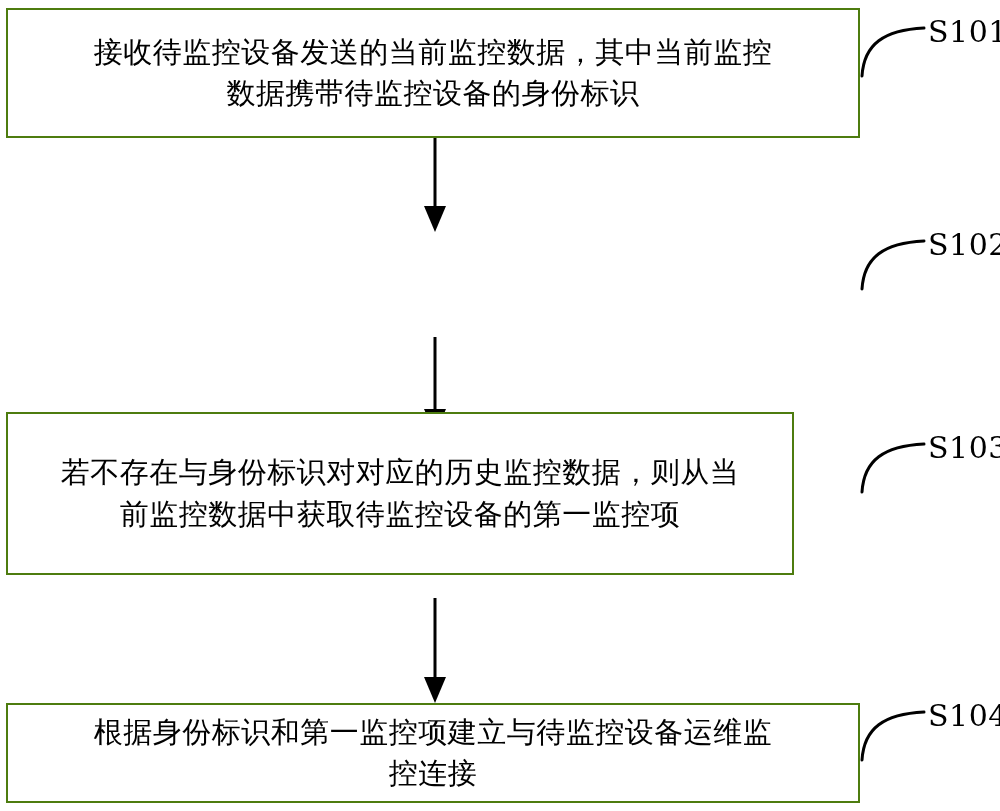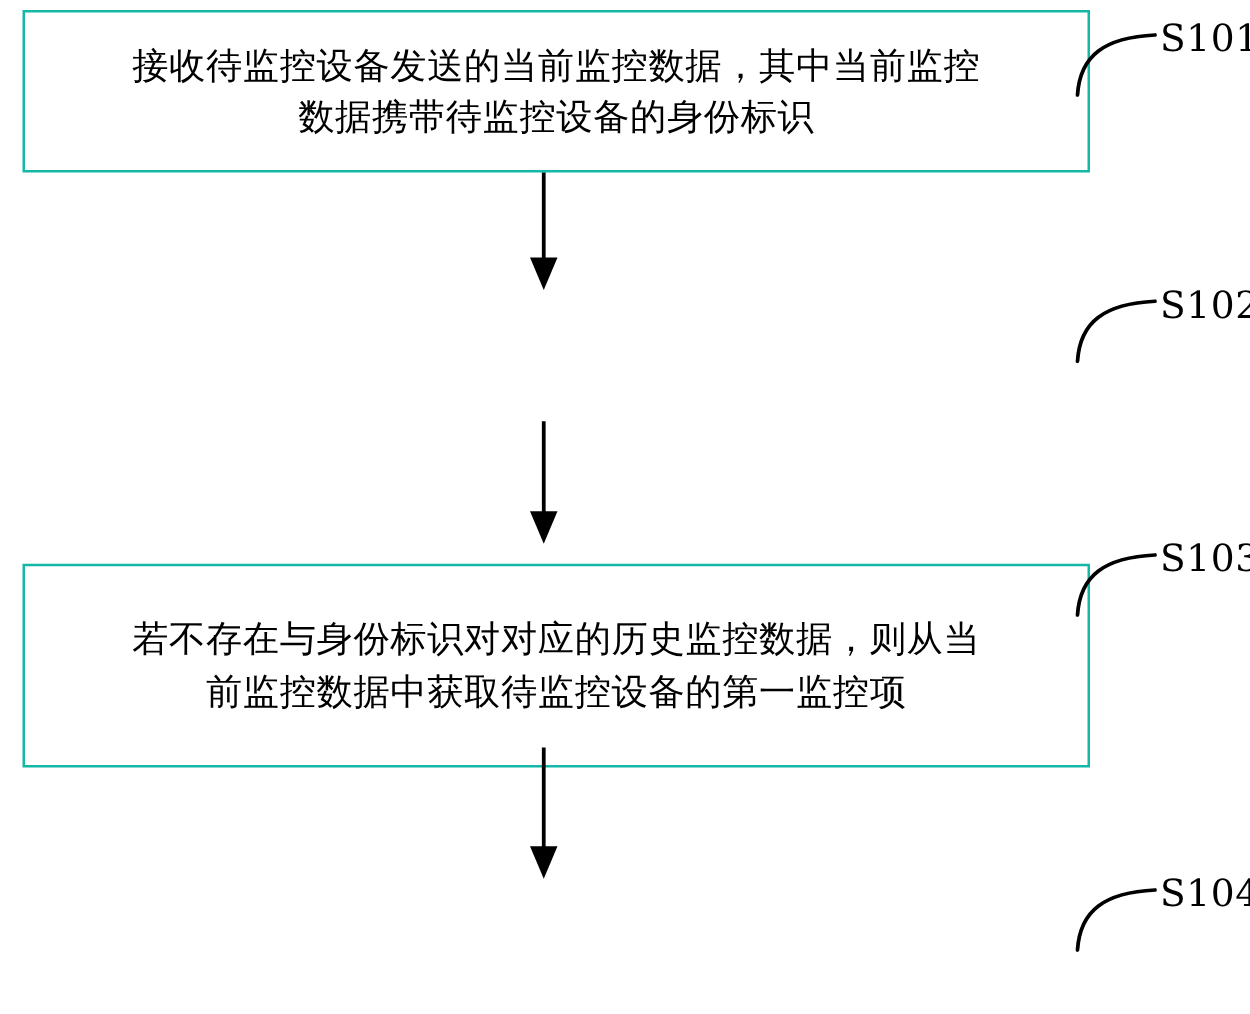--- a/index.html
+++ b/index.html
@@ -13,27 +13,26 @@
   #figure {
     position: relative;
     width: 1000px;
     height: 811px;
     background: #ffffff;
     overflow: hidden;
   }
   .flow-box {
     position: absolute;
     box-sizing: border-box;
-    border: 2px solid #14b8a6;
+    border: 2px solid #4d7c0f;
     background: #ffffff;
     display: flex;
     align-items: center;
     justify-content: center;
     text-align: center;
-    margin-left: 12px;
   }
   .box-text {
     font-family: "DejaVu Serif", "Liberation Serif", serif;
     font-size: 29px;
     line-height: 1.42;
     color: #000000;
     letter-spacing: 0.5px;
     padding: 0 26px;
     white-space: pre-line;
   }
@@ -92,30 +91,34 @@
     <div class="stem" style="height:70px;"></div>
     <div class="head" style="top:68px;"></div>
   </div>
 
 
   <div class="connector" style="left:435px; top:337px; height:98px;">
     <div class="stem" style="height:74px;"></div>
     <div class="head" style="top:72px;"></div>
   </div>
 
-  <div class="flow-box" style="left:6px; top:451px; width:854px; height:163px;">
+  <div class="flow-box" style="left:6px; top:412px; width:788px; height:163px;">
     <span class="box-text">若不存在与身份标识对对应的历史监控数据，则从当
 前监控数据中获取待监控设备的第一监控项</span>
   </div>
 
   <div class="connector" style="left:435px; top:598px; height:105px;">
     <div class="stem" style="height:81px;"></div>
     <div class="head" style="top:79px;"></div>
   </div>
 
+  <div class="flow-box" style="left:6px; top:703px; width:854px; height:100px;">
+    <span class="box-text">根据身份标识和第一监控项建立与待监控设备运维监
+控连接</span>
+  </div>
 
   <svg class="leader" style="left:858px; top:20px; width:80px; height:60px;" viewBox="0 0 80 60">
     <path d="M4 56 C 6 24, 26 10, 66 8"></path>
   </svg>
   <div class="step-label" style="left:928px; top:14px;">S101</div>
 
   <svg class="leader" style="left:858px; top:233px; width:80px; height:60px;" viewBox="0 0 80 60">
     <path d="M4 56 C 6 24, 26 10, 66 8"></path>
   </svg>
   <div class="step-label" style="left:928px; top:227px;">S102</div>

